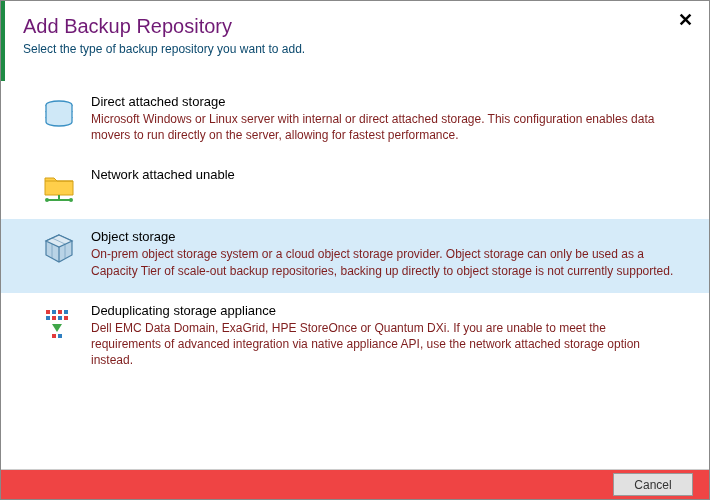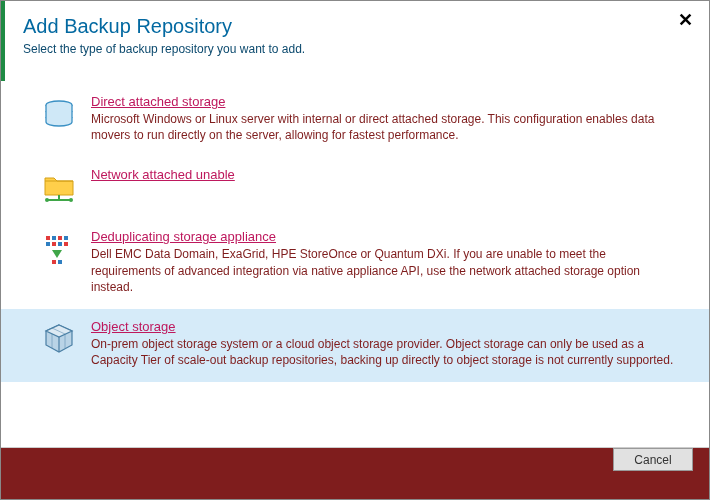--- a/index.html
+++ b/index.html
@@ -21,21 +21,21 @@
     width: 4px; height: 80px;
     background: #1f8a44;
   }
   .header {
     padding: 14px 20px 10px 22px;
     position: relative;
   }
   .title {
     font-size: 20px;
     font-weight: 400;
-    color: #0369a1;
+    color: #701a75;
     margin: 0 0 4px 0;
   }
   .subtitle {
     font-size: 12px;
     color: #0c4a6e;
   }
   .close-btn {
     position: absolute;
     right: 12px; top: 8px;
     font-size: 18px;
@@ -62,39 +62,38 @@
     height: 36px;
     flex: 0 0 36px;
     margin-right: 14px;
     margin-top: 2px;
     display: flex;
     align-items: center;
     justify-content: center;
   }
   .option-text { flex: 1; }
   .option-title {
-    color: #be185d;
-    text-decoration: underline;
+    color: #000000;
     font-size: 13px;
     margin-bottom: 2px;
   }
   .option-desc {
     font-size: 12px;
     color: #7f1d1d;
     line-height: 1.35;
   }
   .footer {
     position: absolute;
     bottom: 0; left: 0; right: 0;
-    height: 52px;
+    height: 30px;
     border-top: 1px solid #ccc;
-    background: #7f1d1d;
+    background: #ef4444;
     display: flex;
     justify-content: flex-end;
-    align-items: flex-start;
+    align-items: center;
     padding-right: 16px;
   }
   .btn {
     min-width: 80px;
     height: 23px;
     font-size: 12px;
     background: #e1e1e1;
     border: 1px solid #999;
     cursor: pointer;
     font-family: inherit;
@@ -138,20 +137,35 @@
         <line x1="5" y1="30" x2="29" y2="30" stroke="#3fa648" stroke-width="2"></line>
         <circle cx="5" cy="30" r="2" fill="#3fa648"></circle>
         <circle cx="29" cy="30" r="2" fill="#3fa648"></circle>
       </svg>
     </div>
     <div class="option-text">
       <div class="option-title">Network attached unable</div>
     </div>
   </div>
 
+  <div class="option selected">
+    <div class="icon-wrap">
+      <svg width="34" height="34" viewBox="0 0 34 34">
+        <path d="M17 3 L30 9 L30 23 L17 30 L4 23 L4 9 Z" fill="#b9d3e6" stroke="#4a7fa5" stroke-width="1.2"></path>
+        <path d="M17 3 L30 9 L17 15 L4 9 Z" fill="#dce9f3" stroke="#4a7fa5" stroke-width="1.2"></path>
+        <path d="M17 15 L17 30" stroke="#4a7fa5" stroke-width="1.2"></path>
+        <path d="M10 6 L23 12 M10 12 L10 26 M23 12 L23 26" stroke="#4a7fa5" stroke-width="0.8" opacity="0.6"></path>
+      </svg>
+    </div>
+    <div class="option-text">
+      <div class="option-title">Object storage</div>
+      <div class="option-desc">On-prem object storage system or a cloud object storage provider. Object storage can only be used as a Capacity Tier of scale-out backup repositories, backing up directly to object storage is not currently supported.</div>
+    </div>
+  </div>
+
   <div class="option">
     <div class="icon-wrap">
       <svg width="34" height="34" viewBox="0 0 34 34">
         <g>
           <rect x="4" y="4" width="4" height="4" fill="#e23b3b"></rect>
           <rect x="10" y="4" width="4" height="4" fill="#2f7fc1"></rect>
           <rect x="16" y="4" width="4" height="4" fill="#e23b3b"></rect>
           <rect x="22" y="4" width="4" height="4" fill="#2f7fc1"></rect>
           <rect x="4" y="10" width="4" height="4" fill="#2f7fc1"></rect>
           <rect x="10" y="10" width="4" height="4" fill="#e23b3b"></rect>
@@ -162,32 +176,17 @@
         <rect x="10" y="28" width="4" height="4" fill="#e23b3b"></rect>
         <rect x="16" y="28" width="4" height="4" fill="#2f7fc1"></rect>
       </svg>
     </div>
     <div class="option-text">
       <div class="option-title">Deduplicating storage appliance</div>
       <div class="option-desc">Dell EMC Data Domain, ExaGrid, HPE StoreOnce or Quantum DXi. If you are unable to meet the requirements of advanced integration via native appliance API, use the network attached storage option instead.</div>
     </div>
   </div>
 
-  <div class="option selected">
-    <div class="icon-wrap">
-      <svg width="34" height="34" viewBox="0 0 34 34">
-        <path d="M17 3 L30 9 L30 23 L17 30 L4 23 L4 9 Z" fill="#b9d3e6" stroke="#4a7fa5" stroke-width="1.2"></path>
-        <path d="M17 3 L30 9 L17 15 L4 9 Z" fill="#dce9f3" stroke="#4a7fa5" stroke-width="1.2"></path>
-        <path d="M17 15 L17 30" stroke="#4a7fa5" stroke-width="1.2"></path>
-        <path d="M10 6 L23 12 M10 12 L10 26 M23 12 L23 26" stroke="#4a7fa5" stroke-width="0.8" opacity="0.6"></path>
-      </svg>
-    </div>
-    <div class="option-text">
-      <div class="option-title">Object storage</div>
-      <div class="option-desc">On-prem object storage system or a cloud object storage provider. Object storage can only be used as a Capacity Tier of scale-out backup repositories, backing up directly to object storage is not currently supported.</div>
-    </div>
-  </div>
-
 </div>
 
 <div class="footer">
   <button class="btn">Cancel</button>
 </div>
 
 </body></html>

